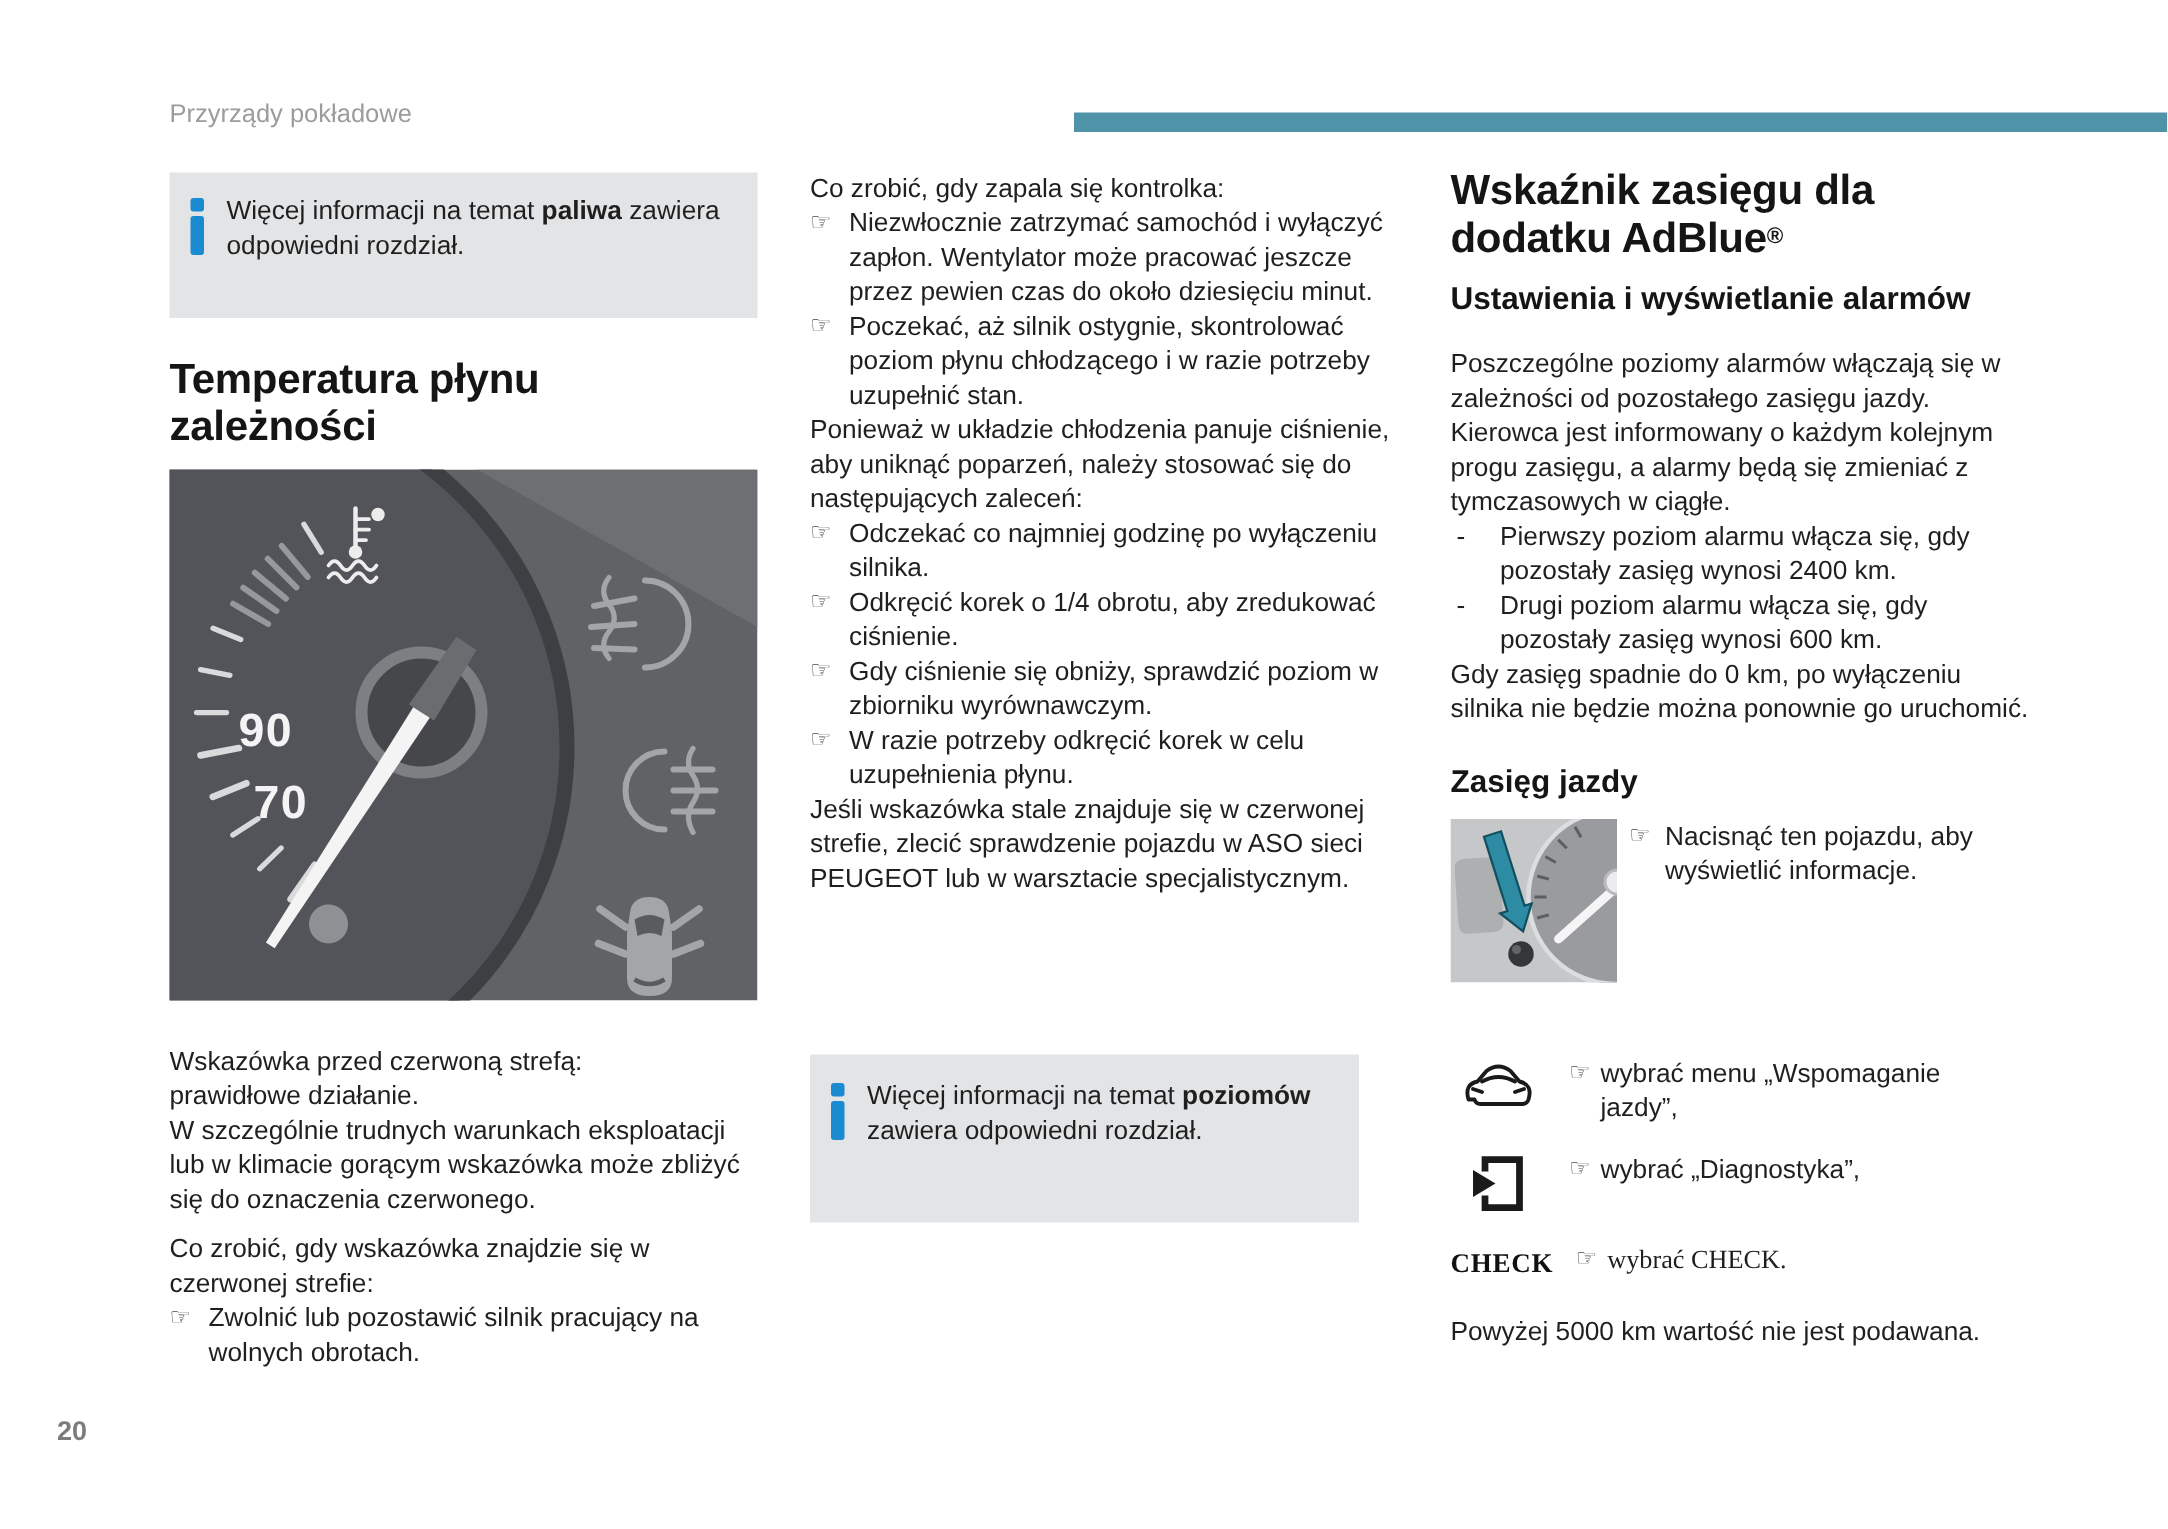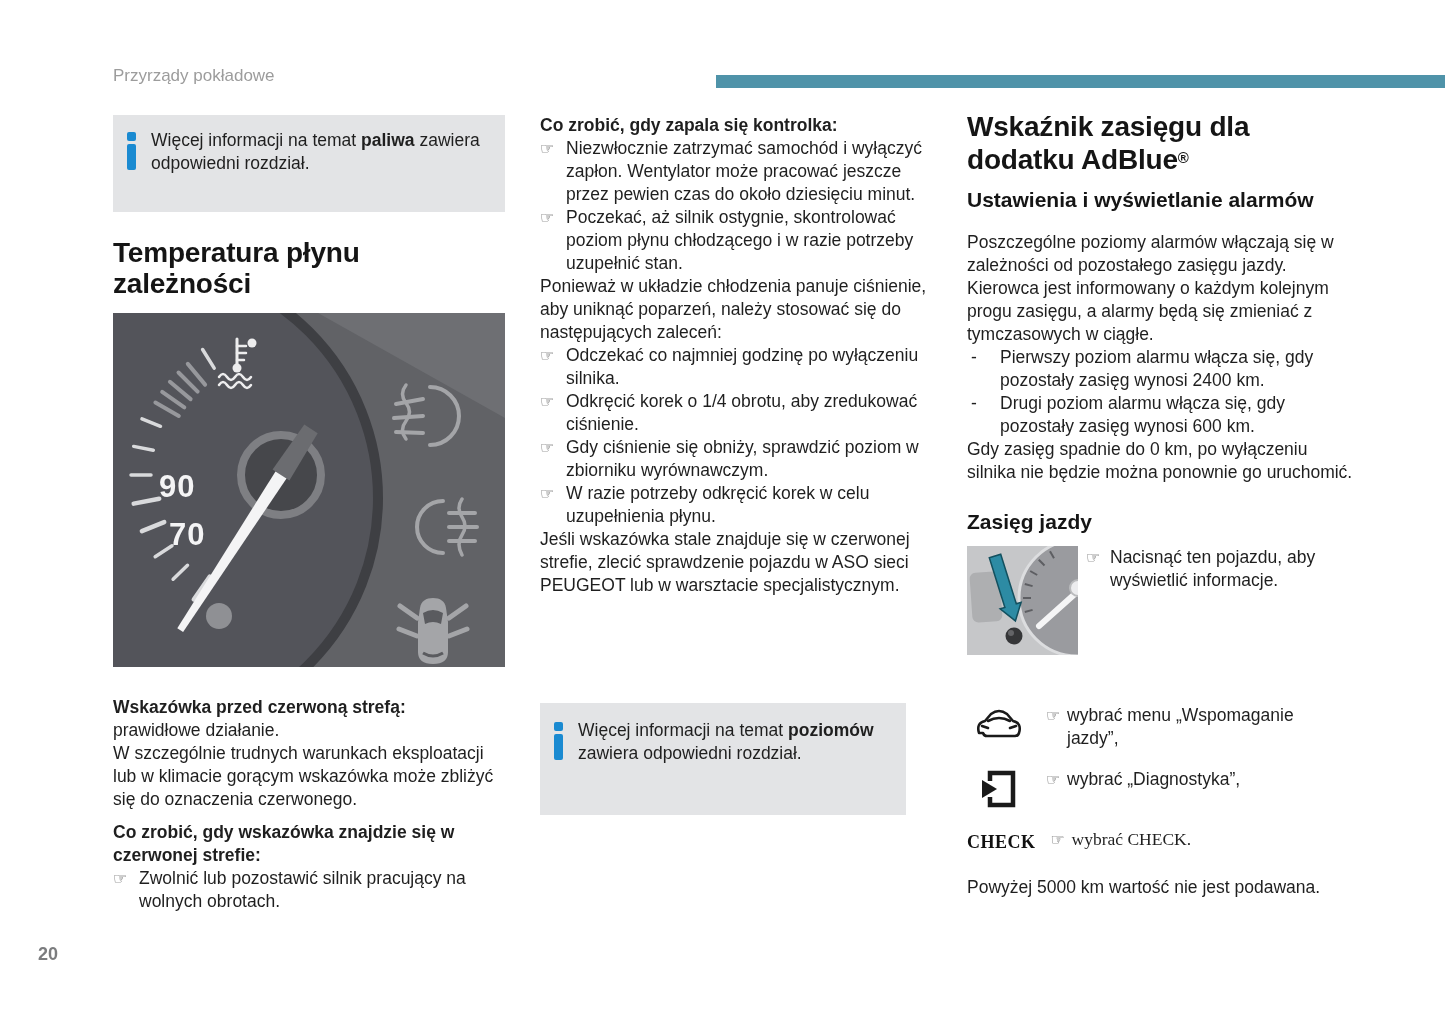--- a/index.html
+++ b/index.html
@@ -4,21 +4,21 @@
 <style>
   html,body{margin:0;padding:0;background:#ffffff;}
   .page{position:relative;width:1445px;height:1019px;background:#fff;overflow:hidden;
         font-family:"Liberation Sans","DejaVu Sans",sans-serif;color:#1f1f1f;}
   .abs{position:absolute;}
   .running-head{font-size:17px;color:#9c9c9c;}
   .teal-bar{background:#4f93a9;}
   .h1{font-size:28px;line-height:31px;font-weight:bold;letter-spacing:-0.2px;color:#151515;}
   .h2{font-size:21px;font-weight:bold;white-space:nowrap;color:#151515;}
   .body-text{font-size:17.5px;line-height:23px;}
-  .bold{font-weight:bold;}
+  .bold{font-weight:normal;}
   .info-box{background:#e3e4e6;display:flex;align-items:flex-start;box-sizing:border-box;padding:14px 14px 0 13px;}
   .i-icon{width:9px;margin:3px 15px 0 1px;flex:0 0 9px;}
   .i-dot{width:9px;height:9px;background:#1a8ad1;border-radius:2px;}
   .i-bar{width:9px;height:26px;background:#1a8ad1;border-radius:2px;margin-top:3px;}
   .bullet-row{display:flex;}
   .bullet-glyph{flex:0 0 26px;font-size:16px;color:#474747;line-height:23px;}
   .bullet-glyph.wide{flex:0 0 36px;padding-left:12px;box-sizing:border-box;}
   .bullet-text{flex:1;}
   .dash-row{display:flex;}
   .dash-glyph{flex:0 0 33px;padding-left:4px;box-sizing:border-box;}

